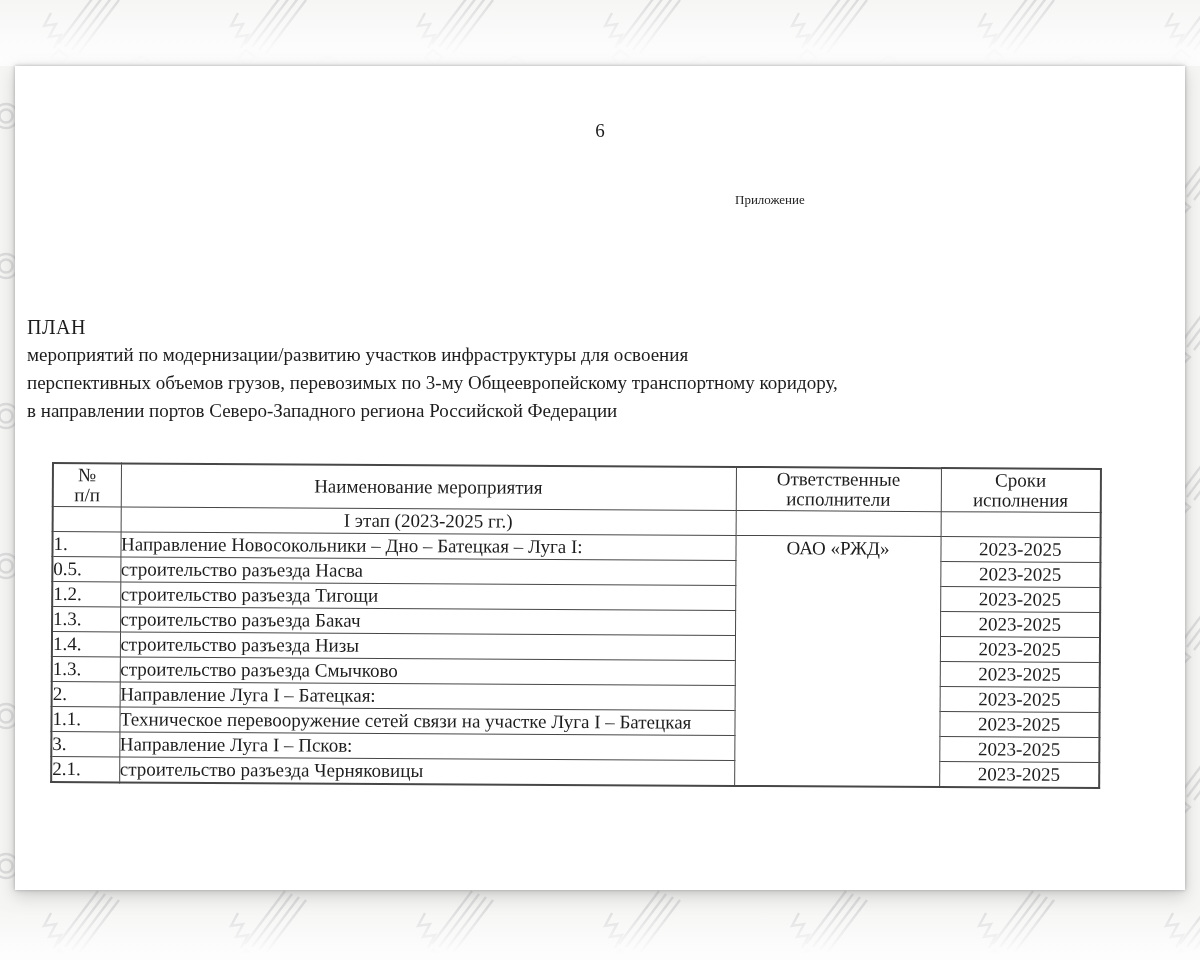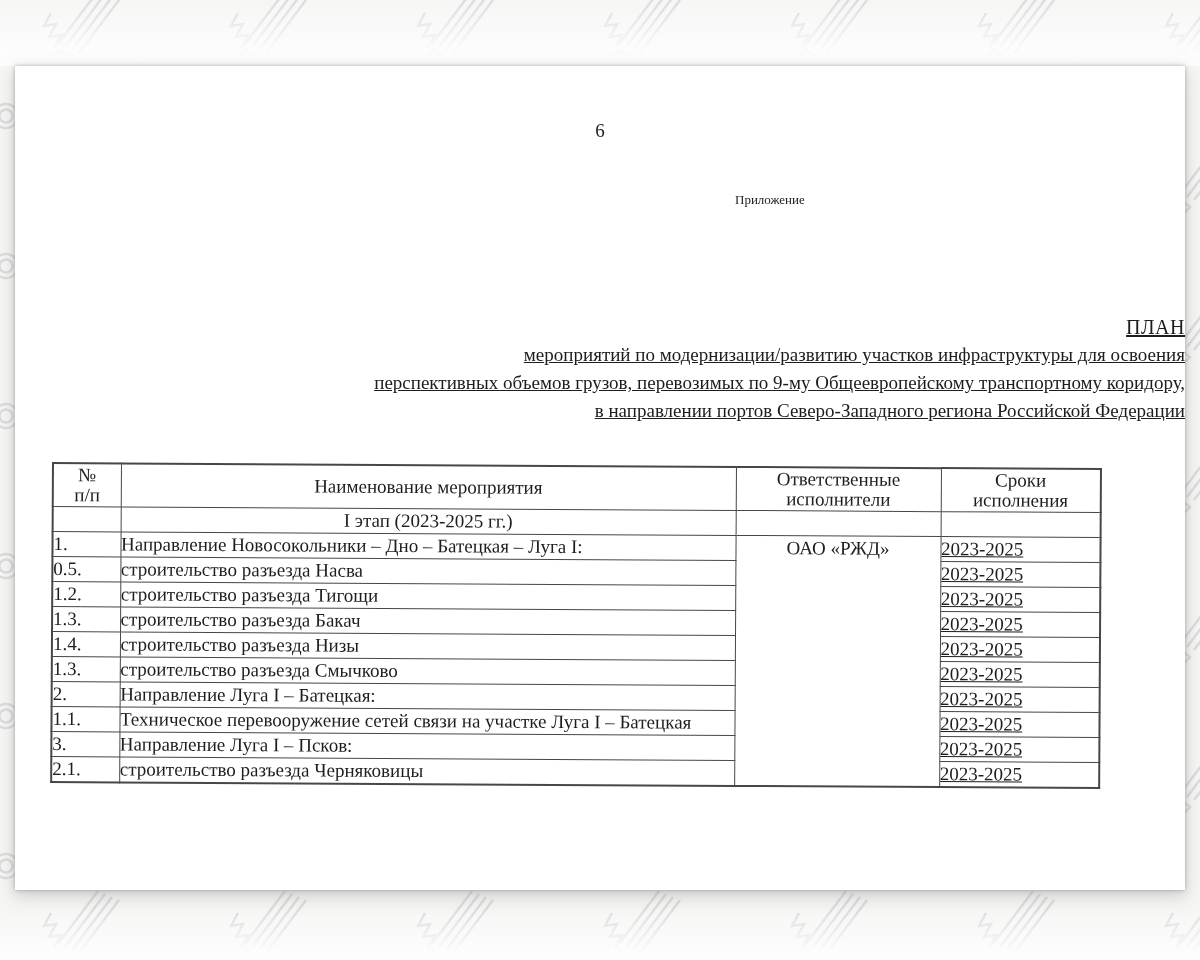--- a/index.html
+++ b/index.html
@@ -24,21 +24,21 @@
     background:linear-gradient(to bottom,rgba(255,255,255,0) 0%,rgba(253,253,253,.85) 70%,#fdfdfd 100%);}
   .fade-bottom{top:886px;height:74px;
     background:linear-gradient(to bottom,rgba(255,255,255,0) 0%,rgba(255,255,255,0) 30%,#fdfdfd 92%);}
   .page{
     position:absolute;left:15px;top:66px;width:1170px;height:824px;
     background:var(--page-bg);
     box-shadow:0 0 4px rgba(110,110,110,.55),0 6px 16px rgba(130,130,130,.35);
   }
   .pageno{position:absolute;top:54px;left:0;width:100%;text-align:center;font-size:19px;}
   .appendix{position:absolute;left:720px;top:99px;font-size:13px;line-height:23px;margin-top:23px;}
-  .doc-title{position:absolute;top:247px;left:0;width:100%;text-align:right;font-size:19px;line-height:28px;text-decoration:underline;}
+  .doc-title{position:absolute;top:247px;left:12px;width:100%;text-align:left;font-size:19px;line-height:28px;}
   .doc-title .t-head{font-size:20px;letter-spacing:.5px;}
   table.plan{
     position:absolute;left:37px;top:396px;width:1048px;
     border-collapse:collapse;table-layout:fixed;
     border:2px solid var(--border);
     transform:rotate(.33deg);transform-origin:0 0;
   }
   table.plan th,table.plan td{
     border:1.5px solid var(--border);
     font-size:19px;padding:0;font-weight:normal;color:var(--text);
@@ -47,21 +47,21 @@
   table.plan th{
     height:43px;text-align:center;vertical-align:middle;
     white-space:pre-line;line-height:20px;
   }
   tr.stage-row td{height:25px;}
   td.stage-cell{font-weight:bold;text-align:center;}
   tbody.rows td{height:25px;line-height:24px;white-space:nowrap;}
   td.c-num{padding-left:10px;text-align:left;}
   td.c-name{padding-left:7px;text-align:left;}
   td.c-exec{text-align:center;vertical-align:top;padding-top:2px;white-space:nowrap;}
-  td.c-period{text-align:left;text-decoration:underline;}
+  td.c-period{text-align:center;}
 </style>
 </head>
 <body>
 
 <svg class="bg" width="1200" height="960" xmlns="http://www.w3.org/2000/svg">
   <defs>
     <pattern id="wm" width="187" height="150" patternUnits="userSpaceOnUse" patternTransform="translate(28,-12)">
       <g class="pat">
         <path d="M30 56 L70 3"></path>
         <path d="M37 59 L77 6"></path>
@@ -87,21 +87,21 @@
 
   <div class="pageno">6</div>
 
   <div class="appendix">
     <div>Приложение</div>
   </div>
 
   <div class="doc-title">
     <div class="t-head">ПЛАН</div>
     <div>мероприятий по модернизации/развитию участков инфраструктуры для освоения</div>
-    <div>перспективных объемов грузов, перевозимых по 9-му Общеевропейскому транспортному коридору,</div>
+    <div>перспективных объемов грузов, перевозимых по 3-му Общеевропейскому транспортному коридору,</div>
     <div>в направлении портов Северо-Западного региона Российской Федерации</div>
   </div>
 
   <table class="plan">
     <colgroup>
       <col style="width:68px">
         <col style="width:615px">
         <col style="width:205px">
         <col style="width:160px">
     </colgroup>

